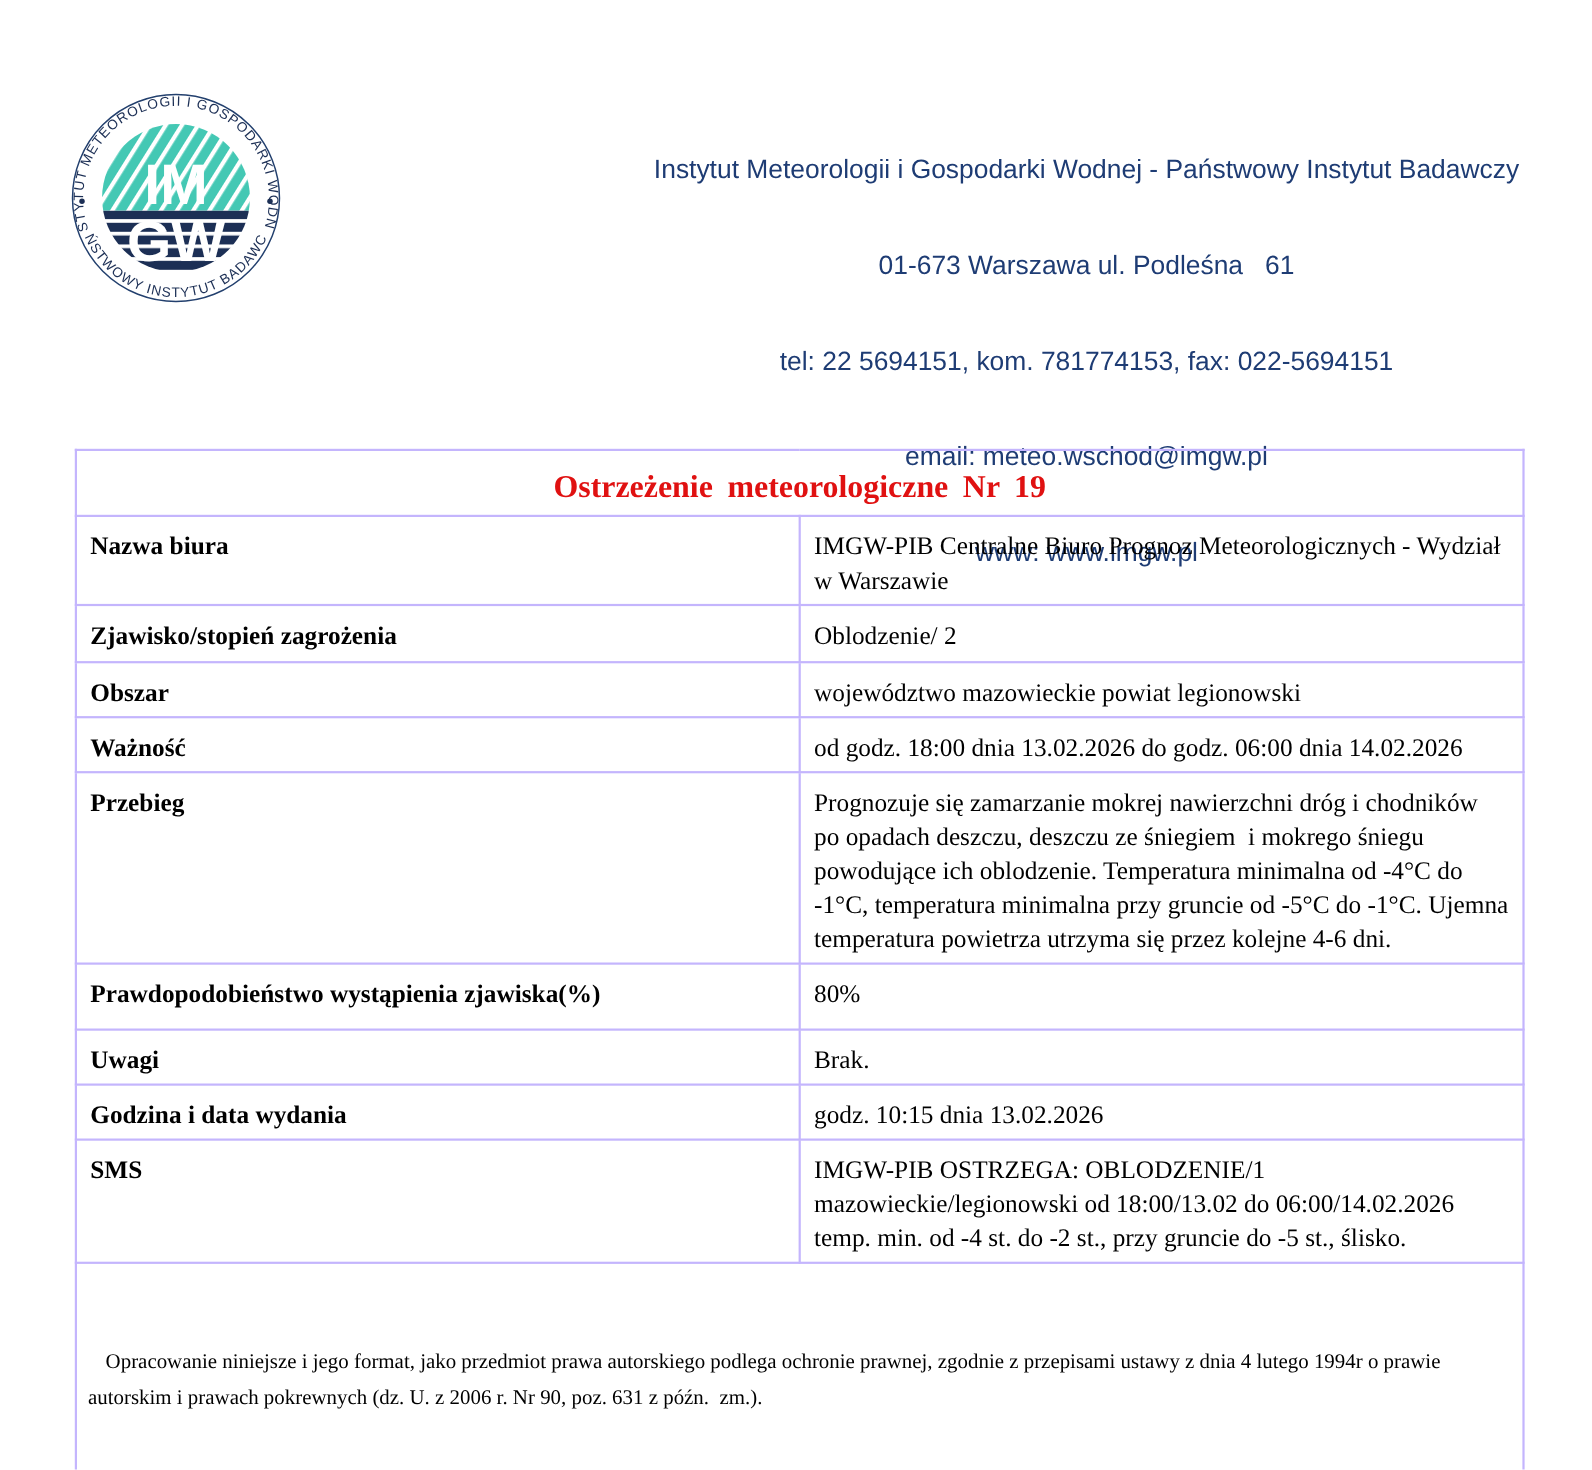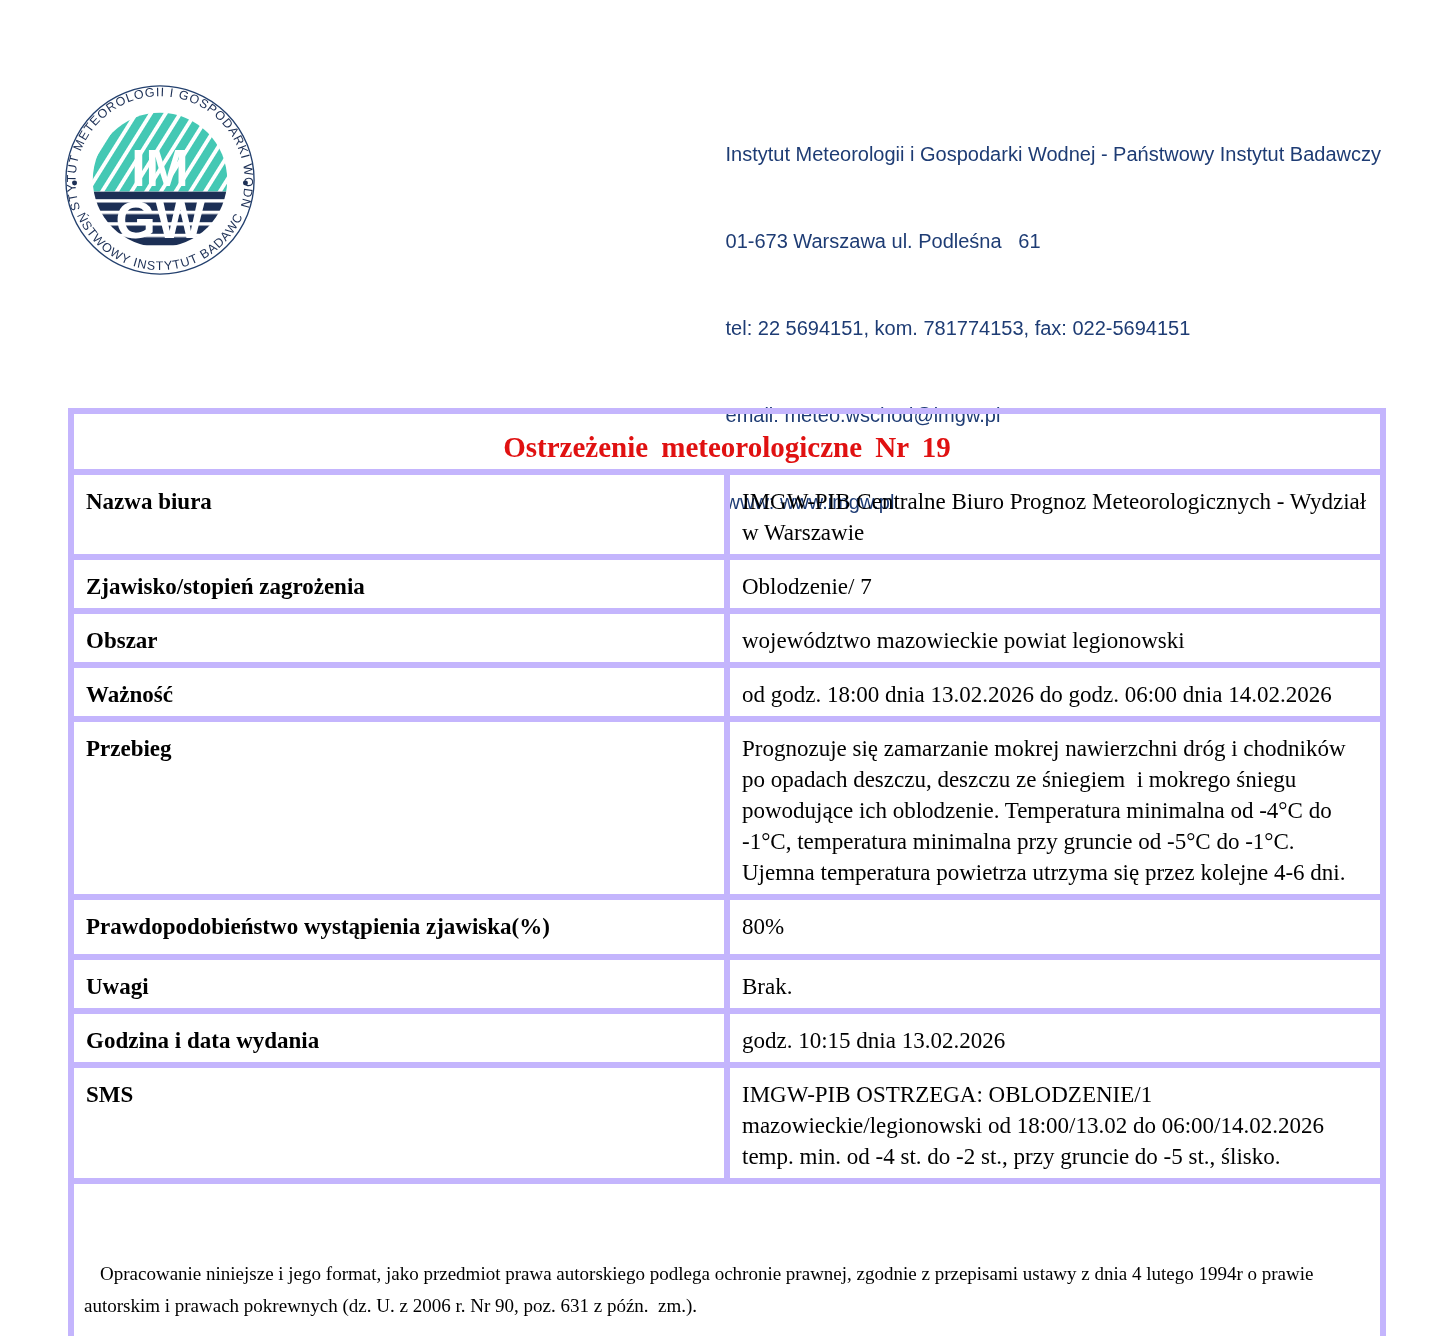--- a/index.html
+++ b/index.html
@@ -12,39 +12,39 @@
     color: #000000;
   }
 
   
   .logo-wrap {
     position: absolute; left: 64px; top: 84px;
     width: 192px; height: 192px;
   }
   .letterhead-text {
     position: absolute; top: 82px; right: 66px;
-    text-align: left;
+    text-align: center;
     font-family: "Liberation Sans", sans-serif;
-    font-size: 20px; line-height: 29px;
+    font-size: 24px; line-height: 29px;
     color: #1e3c74;
     white-space: pre-wrap;
   }
   .letterhead-text .bold { font-weight: bold; }
 
   
   table.warning {
     position: absolute; left: 68px; top: 408px;
     width: 1318px;
     border-collapse: collapse;
     table-layout: fixed;
     font-size: 23px;
     line-height: 31px;
   }
   table.warning td {
-    border: 6px solid #c4b5fd;
+    border: 2px solid #c4b5fd;
     vertical-align: top;
     padding: 11px 12px 6px 12px;
     white-space: pre-wrap;
   }
   td.lab { width: 346px; font-weight: bold; }
   tr.title-row td {
     text-align: center;
     font-weight: bold;
     font-size: 29px;
     color: #e01111;
@@ -129,21 +129,21 @@
   <tbody>
       <tr class="title-row">
     <td colspan="2">Ostrzeżenie meteorologiczne Nr 19</td>
   </tr>
   <tr class="r-nazwa">
     <td class="lab">Nazwa biura</td>
     <td class="val">IMGW-PIB Centralne Biuro Prognoz Meteorologicznych - Wydział w Warszawie</td>
   </tr>
   <tr class="r-zjawisko">
     <td class="lab">Zjawisko/stopień zagrożenia</td>
-    <td class="val">Oblodzenie/ 7</td>
+    <td class="val">Oblodzenie/ 2</td>
   </tr>
   <tr class="r-obszar">
     <td class="lab">Obszar</td>
     <td class="val"><span>województwo mazowieckie </span><b>powiat legionowski</b></td>
   </tr>
   <tr class="r-waznosc">
     <td class="lab">Ważność</td>
     <td class="val">od godz. 18:00 dnia 13.02.2026 do godz. 06:00 dnia 14.02.2026</td>
   </tr>
   <tr class="r-przebieg">

